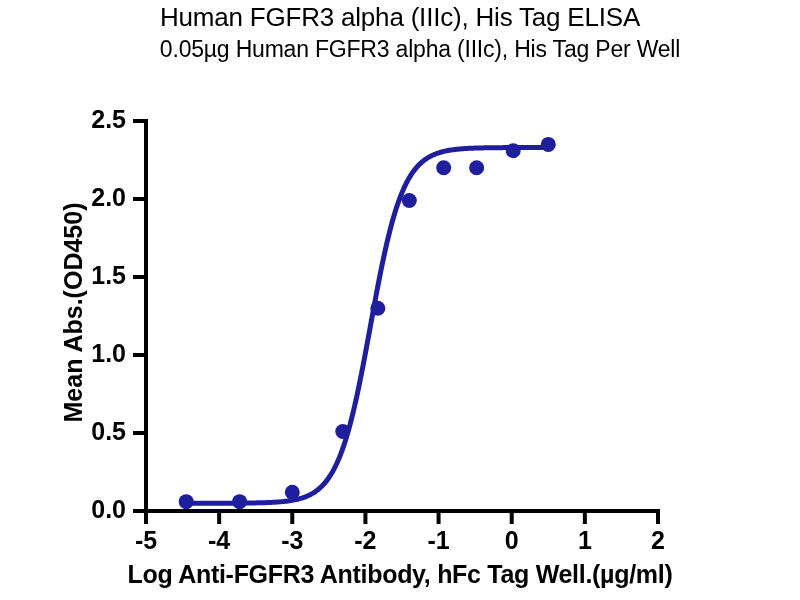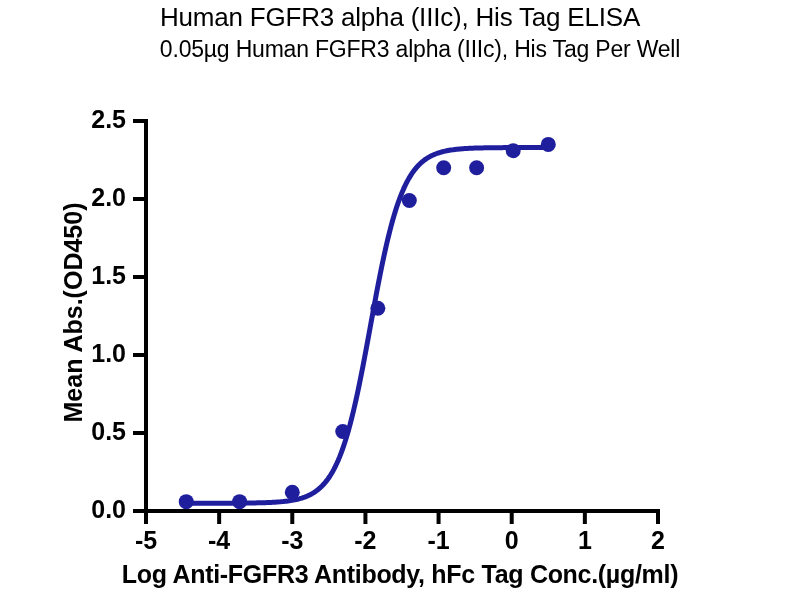--- a/index.html
+++ b/index.html
@@ -118,21 +118,21 @@
 <body>
 
 <div id="figure">
 
   <div id="chart-title">Human FGFR3 alpha (IIIc), His Tag ELISA</div>
 
   <div id="chart-subtitle">0.05µg Human FGFR3 alpha (IIIc), His Tag Per Well</div>
 
   <div id="y-axis-title">Mean Abs.(OD450)</div>
 
-  <div id="x-axis-title">Log  Anti-FGFR3 Antibody, hFc Tag Conc.(µg/ml)</div>
+  <div id="x-axis-title">Log  Anti-FGFR3 Antibody, hFc Tag Well.(µg/ml)</div>
 
   <svg id="plot-svg" width="800" height="600">
     <g id="y-tick-marks">
         <line x1="133" y1="511" x2="146" y2="511" class="tick-mark"></line>
         <line x1="133" y1="433" x2="146" y2="433" class="tick-mark"></line>
         <line x1="133" y1="355" x2="146" y2="355" class="tick-mark"></line>
         <line x1="133" y1="277" x2="146" y2="277" class="tick-mark"></line>
         <line x1="133" y1="199" x2="146" y2="199" class="tick-mark"></line>
         <line x1="133" y1="121" x2="146" y2="121" class="tick-mark"></line>
       </g>

